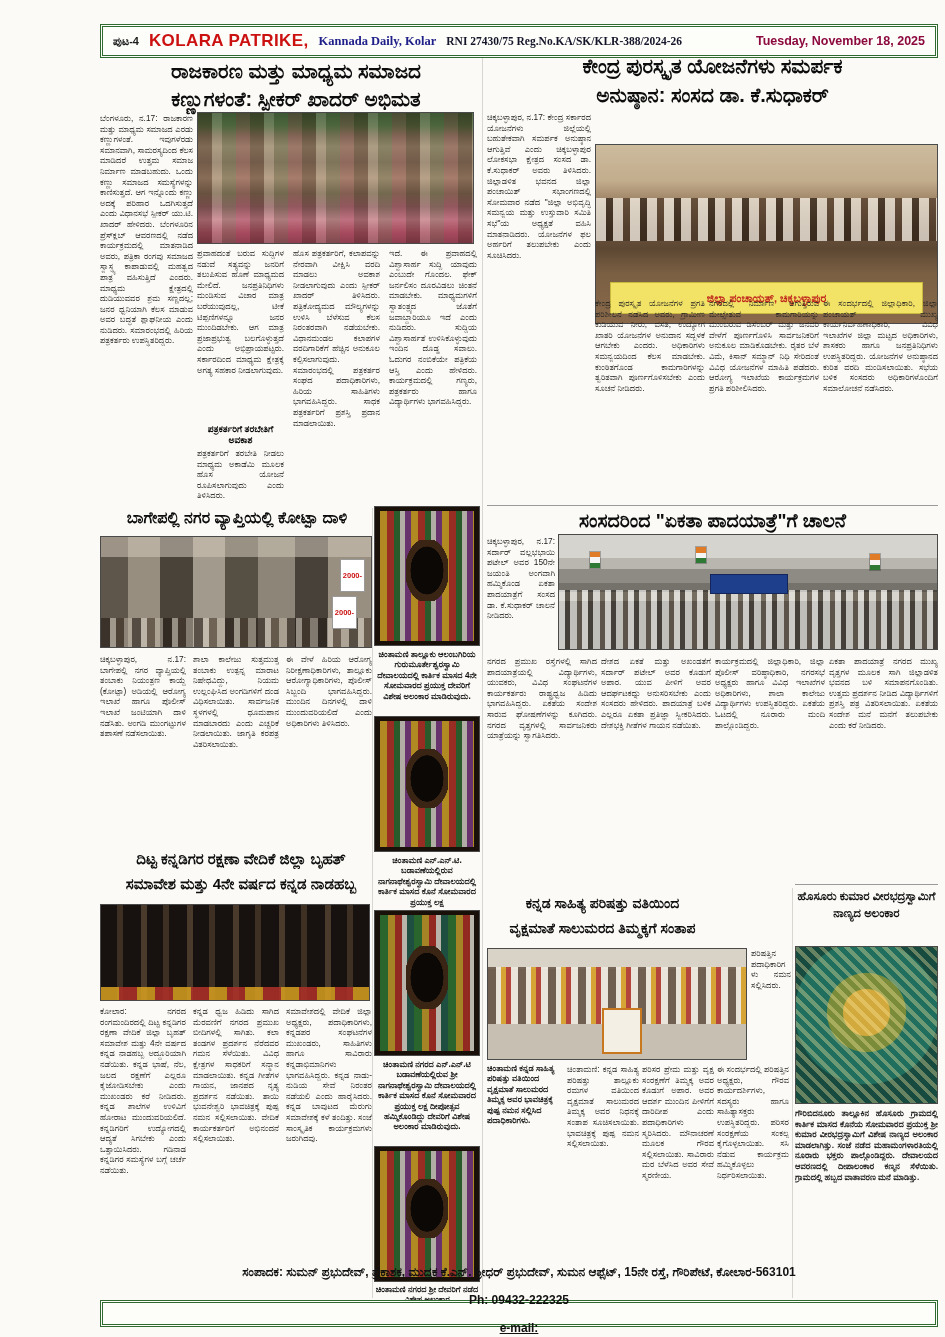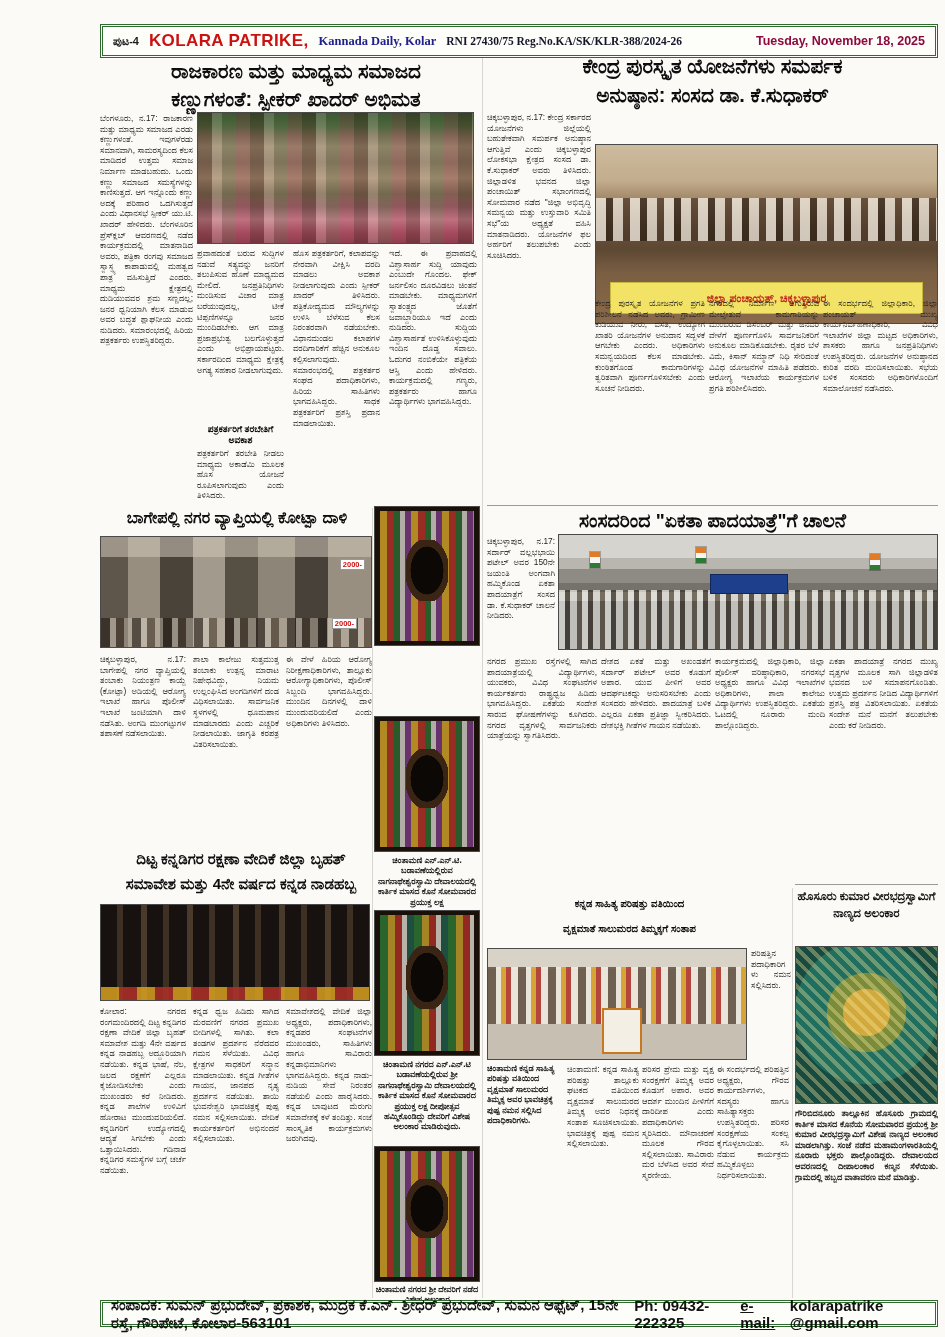--- a/index.html
+++ b/index.html
@@ -15,35 +15,35 @@
   .vline{background:#d8d6d0;width:1px;}
 
   
   .bar{border:3px double #2f6b2f;background:#fdfdfa;display:flex;align-items:center;}
   .masthead{padding:0 10px;gap:10px;}
   .mh-page{font-size:11px;font-weight:bold;color:#1c1c1c;white-space:nowrap;}
   .mh-name{font-size:17px;font-weight:bold;color:#cc1111;letter-spacing:.4px;white-space:nowrap;}
   .mh-sub{font-size:12.5px;font-weight:bold;color:#20208a;font-family:"Liberation Serif","DejaVu Serif",serif;white-space:nowrap;}
   .mh-rni{font-size:11.5px;font-weight:bold;color:#15152a;font-family:"Liberation Serif","DejaVu Serif",serif;white-space:nowrap;}
   .mh-date{margin-left:auto;font-size:12.5px;font-weight:bold;color:#8c0a3e;white-space:nowrap;}
-  .footerbar{padding:0 8px;justify-content:center;gap:14px;font-size:15px;font-weight:bold;color:#111;}
+  .footerbar{padding:0 8px;justify-content:center;gap:14px;font-size:12px;font-weight:bold;color:#111;flex-direction:column;}
   .footerbar .email-lbl{text-decoration:underline;}
 
   
   .photoA{background:linear-gradient(180deg,#33502c 0%,#49633a 10%,#7d7058 18%,#9b8a70 26%,#8a7660 38%,#a98f74 50%,#7c6852 62%,#8f5f62 72%,#c77f8d 82%,#a84f63 92%,#8c3e50 100%);position:absolute;}
   .photoA::before{content:'';position:absolute;inset:0;background:repeating-linear-gradient(90deg,rgba(60,30,20,.30) 0 14px,rgba(235,225,205,.22) 14px 24px,rgba(90,110,70,.25) 24px 38px,rgba(160,60,80,.22) 38px 52px);}
 
   .photoB{background:linear-gradient(180deg,#cdbb9e 0%,#c2ad8d 20%,#9c8163 32%,#6f5640 46%,#5c4733 58%,#7a5f43 72%,#8a6a4a 100%);position:absolute;margin-top:32px;}
   .photoB::before{content:'';position:absolute;left:0;right:0;top:30%;height:24%;background:repeating-linear-gradient(90deg,rgba(245,240,230,.75) 0 10px,rgba(40,28,18,.7) 10px 17px,rgba(245,240,230,.7) 17px 27px,rgba(70,50,35,.65) 27px 34px);}
   .banner{position:absolute;left:4%;right:4%;bottom:9px;height:30px;background:#f2e266;border:1px solid #c8b840;color:#c0261c;font-weight:bold;font-size:11px;display:flex;align-items:center;justify-content:center;overflow:hidden;}
 
   .photoC{background:linear-gradient(90deg,#5e564a 0 10%,#978e80 10% 22%,#4a433a 22% 34%,#a29a8c 34% 46%,#564f44 46% 58%,#8d8577 58% 72%,#47413a 72% 84%,#998f80 84% 100%);position:absolute;}
   .photoC::before{content:'';position:absolute;left:0;right:0;top:0;height:18%;background:rgba(210,200,185,.55);}
   .photoC::after{content:'';position:absolute;left:0;right:0;bottom:0;height:26%;background:repeating-linear-gradient(90deg,rgba(30,22,16,.55) 0 9px,rgba(225,218,205,.5) 9px 15px,rgba(60,45,32,.5) 15px 23px,rgba(200,190,175,.45) 23px 31px);}
-  .tag2000{position:absolute;background:#fff;color:#cc1111;font-weight:bold;font-size:7.5px;line-height:9px;padding:0 2px;border:1px solid #999;z-index:3;text-align:center;}
+  .tag2000{position:absolute;background:#fff;color:#cc1111;font-weight:bold;font-size:7.5px;line-height:9px;padding:11px 2px;border:1px solid #999;z-index:3;text-align:center;}
 
   .deity{background:#181009;position:absolute;}
   .deity::before{content:'';position:absolute;inset:3% 5%;background:repeating-linear-gradient(90deg,#d8a82a 0 7px,#b8342a 7px 14px,#2e6e33 14px 20px,#d8d4cc 20px 25px,#7c3b86 25px 31px);opacity:.8;}
   .deity::after{content:'';position:absolute;left:30%;right:30%;top:24%;bottom:32%;background:radial-gradient(ellipse at center,#0c0806 0 55%,#3a2414 56% 74%,rgba(0,0,0,0) 75%);}
   .deity.green::before{background:repeating-linear-gradient(90deg,#2e7a35 0 8px,#c7a12c 8px 15px,#b03028 15px 22px,#e0ddd2 22px 27px,#1f5e4e 27px 34px);}
 
   .photoE{background:linear-gradient(180deg,#d6d4cf 0 20%,#b9b6b0 20% 30%,#8e8b84 30% 42%,#75726b 42% 50%,#a59d8f 50% 58%,#6a655c 58% 100%);position:absolute;}
   .photoE::before{content:'';position:absolute;left:0;right:0;top:48%;bottom:0;background:repeating-linear-gradient(90deg,rgba(250,250,248,.68) 0 6px,rgba(45,40,34,.62) 6px 11px,rgba(250,250,248,.6) 11px 18px,rgba(80,70,60,.55) 18px 23px);}
   .flag{position:absolute;width:10px;height:16px;border:1px solid rgba(0,0,0,.25);z-index:2;}
   .flag i{display:block;height:33.3%;}
@@ -106,20 +106,21 @@
   <div class="abs headline" style="left:98px;top:507px;width:278px;height:24px;font-size:16px;line-height:22px;">ಬಾಗೇಪಲ್ಲಿ ನಗರ ವ್ಯಾಪ್ತಿಯಲ್ಲಿ ಕೋಟ್ಪಾ ದಾಳಿ</div>
   <div class="abs ph photoC" style="left:100px;top:536px;width:272px;height:112px;">
     <span class="tag2000" style="right:6px;top:22px;">2000-</span>
     <span class="tag2000" style="right:14px;bottom:18px;">2000-</span>
   </div>
   <div class="abs body-col" style="left:100px;top:654px;width:86px;height:188px;">ಚಿಕ್ಕಬಳ್ಳಾಪುರ, ನ.17: ಬಾಗೇಪಲ್ಲಿ ನಗರ ವ್ಯಾಪ್ತಿಯಲ್ಲಿ ತಂಬಾಕು ನಿಯಂತ್ರಣ ಕಾಯ್ದೆ (ಕೋಟ್ಪಾ) ಅಡಿಯಲ್ಲಿ ಆರೋಗ್ಯ ಇಲಾಖೆ ಹಾಗೂ ಪೊಲೀಸ್ ಇಲಾಖೆ ಜಂಟಿಯಾಗಿ ದಾಳಿ ನಡೆಸಿತು. ಅಂಗಡಿ ಮುಂಗಟ್ಟುಗಳ ತಪಾಸಣೆ ನಡೆಸಲಾಯಿತು.</div>
   <div class="abs body-col" style="left:193px;top:654px;width:86px;height:188px;">ಶಾಲಾ ಕಾಲೇಜು ಸುತ್ತಮುತ್ತ ತಂಬಾಕು ಉತ್ಪನ್ನ ಮಾರಾಟ ನಿಷೇಧವಿದ್ದು, ನಿಯಮ ಉಲ್ಲಂಘಿಸಿದ ಅಂಗಡಿಗಳಿಗೆ ದಂಡ ವಿಧಿಸಲಾಯಿತು. ಸಾರ್ವಜನಿಕ ಸ್ಥಳಗಳಲ್ಲಿ ಧೂಮಪಾನ ಮಾಡಬಾರದು ಎಂದು ಎಚ್ಚರಿಕೆ ನೀಡಲಾಯಿತು. ಜಾಗೃತಿ ಕರಪತ್ರ ವಿತರಿಸಲಾಯಿತು.</div>
   <div class="abs body-col" style="left:286px;top:654px;width:86px;height:188px;">ಈ ವೇಳೆ ಹಿರಿಯ ಆರೋಗ್ಯ ನಿರೀಕ್ಷಣಾಧಿಕಾರಿಗಳು, ತಾಲ್ಲೂಕು ಆರೋಗ್ಯಾಧಿಕಾರಿಗಳು, ಪೊಲೀಸ್ ಸಿಬ್ಬಂದಿ ಭಾಗವಹಿಸಿದ್ದರು. ಮುಂದಿನ ದಿನಗಳಲ್ಲಿ ದಾಳಿ ಮುಂದುವರಿಯಲಿದೆ ಎಂದು ಅಧಿಕಾರಿಗಳು ತಿಳಿಸಿದರು.</div>
 
   <div class="abs ph deity" style="left:374px;top:506px;width:106px;height:140px;"></div>
+  <div class="abs caption" style="left:374px;top:650px;width:106px;height:64px;">ಚಿಂತಾಮಣಿ ತಾಲ್ಲೂಕು ಆಲಂಬಗಿರಿಯ ಗುರುಮೂರ್ತೇಶ್ವರಸ್ವಾಮಿ ದೇವಾಲಯದಲ್ಲಿ ಕಾರ್ತಿಕ ಮಾಸದ 4ನೇ ಸೋಮವಾರದ ಪ್ರಯುಕ್ತ ದೇವರಿಗೆ ವಿಶೇಷ ಅಲಂಕಾರ ಮಾಡಿರುವುದು.</div>
   <div class="abs ph deity" style="left:374px;top:716px;width:106px;height:136px;"></div>
   <div class="abs caption" style="left:374px;top:856px;width:106px;height:52px;">ಚಿಂತಾಮಣಿ ಎನ್.ಎನ್.ಟಿ. ಬಡಾವಣೆಯಲ್ಲಿರುವ ನಾಗನಾಥೇಶ್ವರಸ್ವಾಮಿ ದೇವಾಲಯದಲ್ಲಿ ಕಾರ್ತಿಕ ಮಾಸದ ಕೊನೆ ಸೋಮವಾರದ ಪ್ರಯುಕ್ತ ಲಕ್ಷ</div>
   <div class="abs ph deity green" style="left:374px;top:910px;width:106px;height:146px;"></div>
   <div class="abs caption" style="left:374px;top:1060px;width:106px;height:82px;">ಚಿಂತಾಮಣಿ ನಗರದ ಎನ್.ಎನ್.ಟಿ ಬಡಾವಣೆಯಲ್ಲಿರುವ ಶ್ರೀ ನಾಗನಾಥೇಶ್ವರಸ್ವಾಮಿ ದೇವಾಲಯದಲ್ಲಿ ಕಾರ್ತಿಕ ಮಾಸದ ಕೊನೆ ಸೋಮವಾರದ ಪ್ರಯುಕ್ತ ಲಕ್ಷ ದೀಪೋತ್ಸವ ಹಮ್ಮಿಕೊಂಡಿದ್ದು ದೇವರಿಗೆ ವಿಶೇಷ ಅಲಂಕಾರ ಮಾಡಿರುವುದು.</div>
   <div class="abs ph deity" style="left:374px;top:1146px;width:106px;height:136px;"></div>
   <div class="abs caption" style="left:374px;top:1285px;width:106px;height:26px;">ಚಿಂತಾಮಣಿ ನಗರದ ಶ್ರೀ ದೇವರಿಗೆ ನಡೆದ ವಿಶೇಷ ಅಲಂಕಾರ</div>
 
   <div class="abs hline" style="left:487px;top:505px;width:451px;"></div>
   <div class="abs headline" style="left:487px;top:508px;width:451px;height:26px;font-size:19px;line-height:25px;">ಸಂಸದರಿಂದ "ಏಕತಾ ಪಾದಯಾತ್ರೆ"ಗೆ ಚಾಲನೆ</div>
   <div class="abs ph photoE" style="left:558px;top:534px;width:380px;height:116px;">
@@ -148,30 +149,30 @@
 
   <div class="abs headline" style="left:95px;top:846px;width:292px;height:54px;font-size:15px;line-height:25px;">
     <div>ದಿಟ್ಟ ಕನ್ನಡಿಗರ ರಕ್ಷಣಾ ವೇದಿಕೆ ಜಿಲ್ಲಾ ಬೃಹತ್</div>
     <div>ಸಮಾವೇಶ ಮತ್ತು 4ನೇ ವರ್ಷದ ಕನ್ನಡ ನಾಡಹಬ್ಬ</div>
   </div>
   <div class="abs ph photoF" style="left:100px;top:904px;width:270px;height:97px;"></div>
   <div class="abs body-col" style="left:100px;top:1006px;width:86px;height:290px;">ಕೋಲಾರ: ನಗರದ ರಂಗಮಂದಿರದಲ್ಲಿ ದಿಟ್ಟ ಕನ್ನಡಿಗರ ರಕ್ಷಣಾ ವೇದಿಕೆ ಜಿಲ್ಲಾ ಬೃಹತ್ ಸಮಾವೇಶ ಮತ್ತು 4ನೇ ವರ್ಷದ ಕನ್ನಡ ನಾಡಹಬ್ಬ ಅದ್ದೂರಿಯಾಗಿ ನಡೆಯಿತು. ಕನ್ನಡ ಭಾಷೆ, ನೆಲ, ಜಲದ ರಕ್ಷಣೆಗೆ ಎಲ್ಲರೂ ಕೈಜೋಡಿಸಬೇಕು ಎಂದು ಮುಖಂಡರು ಕರೆ ನೀಡಿದರು. ಕನ್ನಡ ಶಾಲೆಗಳ ಉಳಿವಿಗೆ ಹೋರಾಟ ಮುಂದುವರಿಯಲಿದೆ. ಕನ್ನಡಿಗರಿಗೆ ಉದ್ಯೋಗದಲ್ಲಿ ಆದ್ಯತೆ ಸಿಗಬೇಕು ಎಂದು ಒತ್ತಾಯಿಸಿದರು. ಗಡಿನಾಡ ಕನ್ನಡಿಗರ ಸಮಸ್ಯೆಗಳ ಬಗ್ಗೆ ಚರ್ಚೆ ನಡೆಯಿತು.</div>
   <div class="abs body-col" style="left:193px;top:1006px;width:86px;height:290px;">ಕನ್ನಡ ಧ್ವಜ ಹಿಡಿದು ಸಾಗಿದ ಮೆರವಣಿಗೆ ನಗರದ ಪ್ರಮುಖ ಬೀದಿಗಳಲ್ಲಿ ಸಾಗಿತು. ಕಲಾ ತಂಡಗಳ ಪ್ರದರ್ಶನ ನೆರೆದವರ ಗಮನ ಸೆಳೆಯಿತು. ವಿವಿಧ ಕ್ಷೇತ್ರಗಳ ಸಾಧಕರಿಗೆ ಸನ್ಮಾನ ಮಾಡಲಾಯಿತು. ಕನ್ನಡ ಗೀತೆಗಳ ಗಾಯನ, ಜಾನಪದ ನೃತ್ಯ ಪ್ರದರ್ಶನ ನಡೆಯಿತು. ತಾಯಿ ಭುವನೇಶ್ವರಿ ಭಾವಚಿತ್ರಕ್ಕೆ ಪುಷ್ಪ ನಮನ ಸಲ್ಲಿಸಲಾಯಿತು. ವೇದಿಕೆ ಕಾರ್ಯಕರ್ತರಿಗೆ ಅಭಿನಂದನೆ ಸಲ್ಲಿಸಲಾಯಿತು.</div>
   <div class="abs body-col" style="left:286px;top:1006px;width:86px;height:290px;">ಸಮಾವೇಶದಲ್ಲಿ ವೇದಿಕೆ ಜಿಲ್ಲಾ ಅಧ್ಯಕ್ಷರು, ಪದಾಧಿಕಾರಿಗಳು, ಕನ್ನಡಪರ ಸಂಘಟನೆಗಳ ಮುಖಂಡರು, ಸಾಹಿತಿಗಳು ಹಾಗೂ ಸಾವಿರಾರು ಕನ್ನಡಾಭಿಮಾನಿಗಳು ಭಾಗವಹಿಸಿದ್ದರು. ಕನ್ನಡ ನಾಡು-ನುಡಿಯ ಸೇವೆ ನಿರಂತರ ನಡೆಯಲಿ ಎಂದು ಹಾರೈಸಿದರು. ಕನ್ನಡ ಬಾವುಟದ ಮೆರುಗು ಸಮಾವೇಶಕ್ಕೆ ಕಳೆ ತಂದಿತ್ತು. ಸಂಜೆ ಸಾಂಸ್ಕೃತಿಕ ಕಾರ್ಯಕ್ರಮಗಳು ಜರುಗಿದವು.</div>
 
-  <div class="abs headline" style="left:467px;top:891px;width:325px;height:52px;font-size:10px;line-height:25px;">
+  <div class="abs headline" style="left:440px;top:891px;width:325px;height:52px;font-size:14px;line-height:25px;">
     <div>ಕನ್ನಡ ಸಾಹಿತ್ಯ ಪರಿಷತ್ತು ವತಿಯಿಂದ</div>
     <div>ವೃಕ್ಷಮಾತೆ ಸಾಲುಮರದ ತಿಮ್ಮಕ್ಕಗೆ ಸಂತಾಪ</div>
   </div>
   <div class="abs ph photoH" style="left:487px;top:948px;width:260px;height:112px;">
     <span class="portrait"></span>
   </div>
   <div class="abs body-col" style="left:751px;top:948px;width:40px;height:112px;">ಪರಿಷತ್ತಿನ ಪದಾಧಿಕಾರಿಗಳು ನಮನ ಸಲ್ಲಿಸಿದರು.</div>
   <div class="abs caption" style="left:487px;top:1064px;width:76px;height:230px;text-align:left;">ಚಿಂತಾಮಣಿ ಕನ್ನಡ ಸಾಹಿತ್ಯ ಪರಿಷತ್ತು ವತಿಯಿಂದ ವೃಕ್ಷಮಾತೆ ಸಾಲುಮರದ ತಿಮ್ಮಕ್ಕ ಅವರ ಭಾವಚಿತ್ರಕ್ಕೆ ಪುಷ್ಪ ನಮನ ಸಲ್ಲಿಸಿದ ಪದಾಧಿಕಾರಿಗಳು.</div>
-  <div class="abs body-col" style="left:567px;top:1064px;width:72px;height:230px;">ಚಿಂತಾಮಣಿ: ಕನ್ನಡ ಸಾಹಿತ್ಯ ಪರಿಷತ್ತು ತಾಲ್ಲೂಕು ಘಟಕದ ವತಿಯಿಂದ ವೃಕ್ಷಮಾತೆ ಸಾಲುಮರದ ತಿಮ್ಮಕ್ಕ ಅವರ ನಿಧನಕ್ಕೆ ಸಂತಾಪ ಸೂಚಿಸಲಾಯಿತು. ಭಾವಚಿತ್ರಕ್ಕೆ ಪುಷ್ಪ ನಮನ ಸಲ್ಲಿಸಲಾಯಿತು.</div>
+  <div class="abs body-col" style="left:567px;top:1064px;width:72px;height:230px;">ಚಿಂತಾಮಣಿ: ಕನ್ನಡ ಸಾಹಿತ್ಯ ಪರಿಷತ್ತು ತಾಲ್ಲೂಕು ರಮಗಳ ವತಿಯಿಂದ ವೃಕ್ಷಮಾತೆ ಸಾಲುಮರದ ತಿಮ್ಮಕ್ಕ ಅವರ ನಿಧನಕ್ಕೆ ಸಂತಾಪ ಸೂಚಿಸಲಾಯಿತು. ಭಾವಚಿತ್ರಕ್ಕೆ ಪುಷ್ಪ ನಮನ ಸಲ್ಲಿಸಲಾಯಿತು.</div>
   <div class="abs body-col" style="left:642px;top:1064px;width:72px;height:230px;">ಪರಿಸರ ಪ್ರೇಮ ಮತ್ತು ವೃಕ್ಷ ಸಂರಕ್ಷಣೆಗೆ ತಿಮ್ಮಕ್ಕ ಅವರ ಕೊಡುಗೆ ಅಪಾರ. ಅವರ ಆದರ್ಶ ಮುಂದಿನ ಪೀಳಿಗೆಗೆ ದಾರಿದೀಪ ಎಂದು ಪದಾಧಿಕಾರಿಗಳು ಸ್ಮರಿಸಿದರು. ಮೌನಾಚರಣೆ ಮೂಲಕ ಗೌರವ ಸಲ್ಲಿಸಲಾಯಿತು. ಸಾವಿರಾರು ಮರ ಬೆಳೆಸಿದ ಅವರ ಸೇವೆ ಸ್ಮರಣೀಯ.</div>
   <div class="abs body-col" style="left:717px;top:1064px;width:72px;height:230px;">ಈ ಸಂದರ್ಭದಲ್ಲಿ ಪರಿಷತ್ತಿನ ಅಧ್ಯಕ್ಷರು, ಗೌರವ ಕಾರ್ಯದರ್ಶಿಗಳು, ಸದಸ್ಯರು ಹಾಗೂ ಸಾಹಿತ್ಯಾಸಕ್ತರು ಉಪಸ್ಥಿತರಿದ್ದರು. ಪರಿಸರ ಸಂರಕ್ಷಣೆಯ ಸಂಕಲ್ಪ ಕೈಗೊಳ್ಳಲಾಯಿತು. ಸಸಿ ನೆಡುವ ಕಾರ್ಯಕ್ರಮ ಹಮ್ಮಿಕೊಳ್ಳಲು ನಿರ್ಧರಿಸಲಾಯಿತು.</div>
 
   <div class="abs hline" style="left:795px;top:884px;width:143px;"></div>
   <div class="abs vline" style="left:792px;top:888px;height:410px;"></div>
   <div class="abs headline" style="left:795px;top:888px;width:143px;height:54px;font-size:11.5px;line-height:17px;">ಹೊಸೂರು ಕುಮಾರ ವೀರಭದ್ರಸ್ವಾಮಿಗೆ ನಾಣ್ಯದ ಅಲಂಕಾರ</div>
   <div class="abs ph photoI" style="left:795px;top:946px;width:143px;height:158px;"></div>
   <div class="abs body-col" style="left:795px;top:1108px;width:143px;height:188px;font-weight:bold;">ಗೌರಿಬಿದನೂರು ತಾಲ್ಲೂಕಿನ ಹೊಸೂರು ಗ್ರಾಮದಲ್ಲಿ ಕಾರ್ತಿಕ ಮಾಸದ ಕೊನೆಯ ಸೋಮವಾರದ ಪ್ರಯುಕ್ತ ಶ್ರೀ ಕುಮಾರ ವೀರಭದ್ರಸ್ವಾಮಿಗೆ ವಿಶೇಷ ನಾಣ್ಯದ ಅಲಂಕಾರ ಮಾಡಲಾಗಿತ್ತು. ಸಂಜೆ ನಡೆದ ಮಹಾಮಂಗಳಾರತಿಯಲ್ಲಿ ನೂರಾರು ಭಕ್ತರು ಪಾಲ್ಗೊಂಡಿದ್ದರು. ದೇವಾಲಯದ ಆವರಣದಲ್ಲಿ ದೀಪಾಲಂಕಾರ ಕಣ್ಮನ ಸೆಳೆಯಿತು. ಗ್ರಾಮದಲ್ಲಿ ಹಬ್ಬದ ವಾತಾವರಣ ಮನೆ ಮಾಡಿತ್ತು.</div>
 
   <div class="abs bar footerbar" style="left:100px;top:1300px;width:838px;height:27px;">

